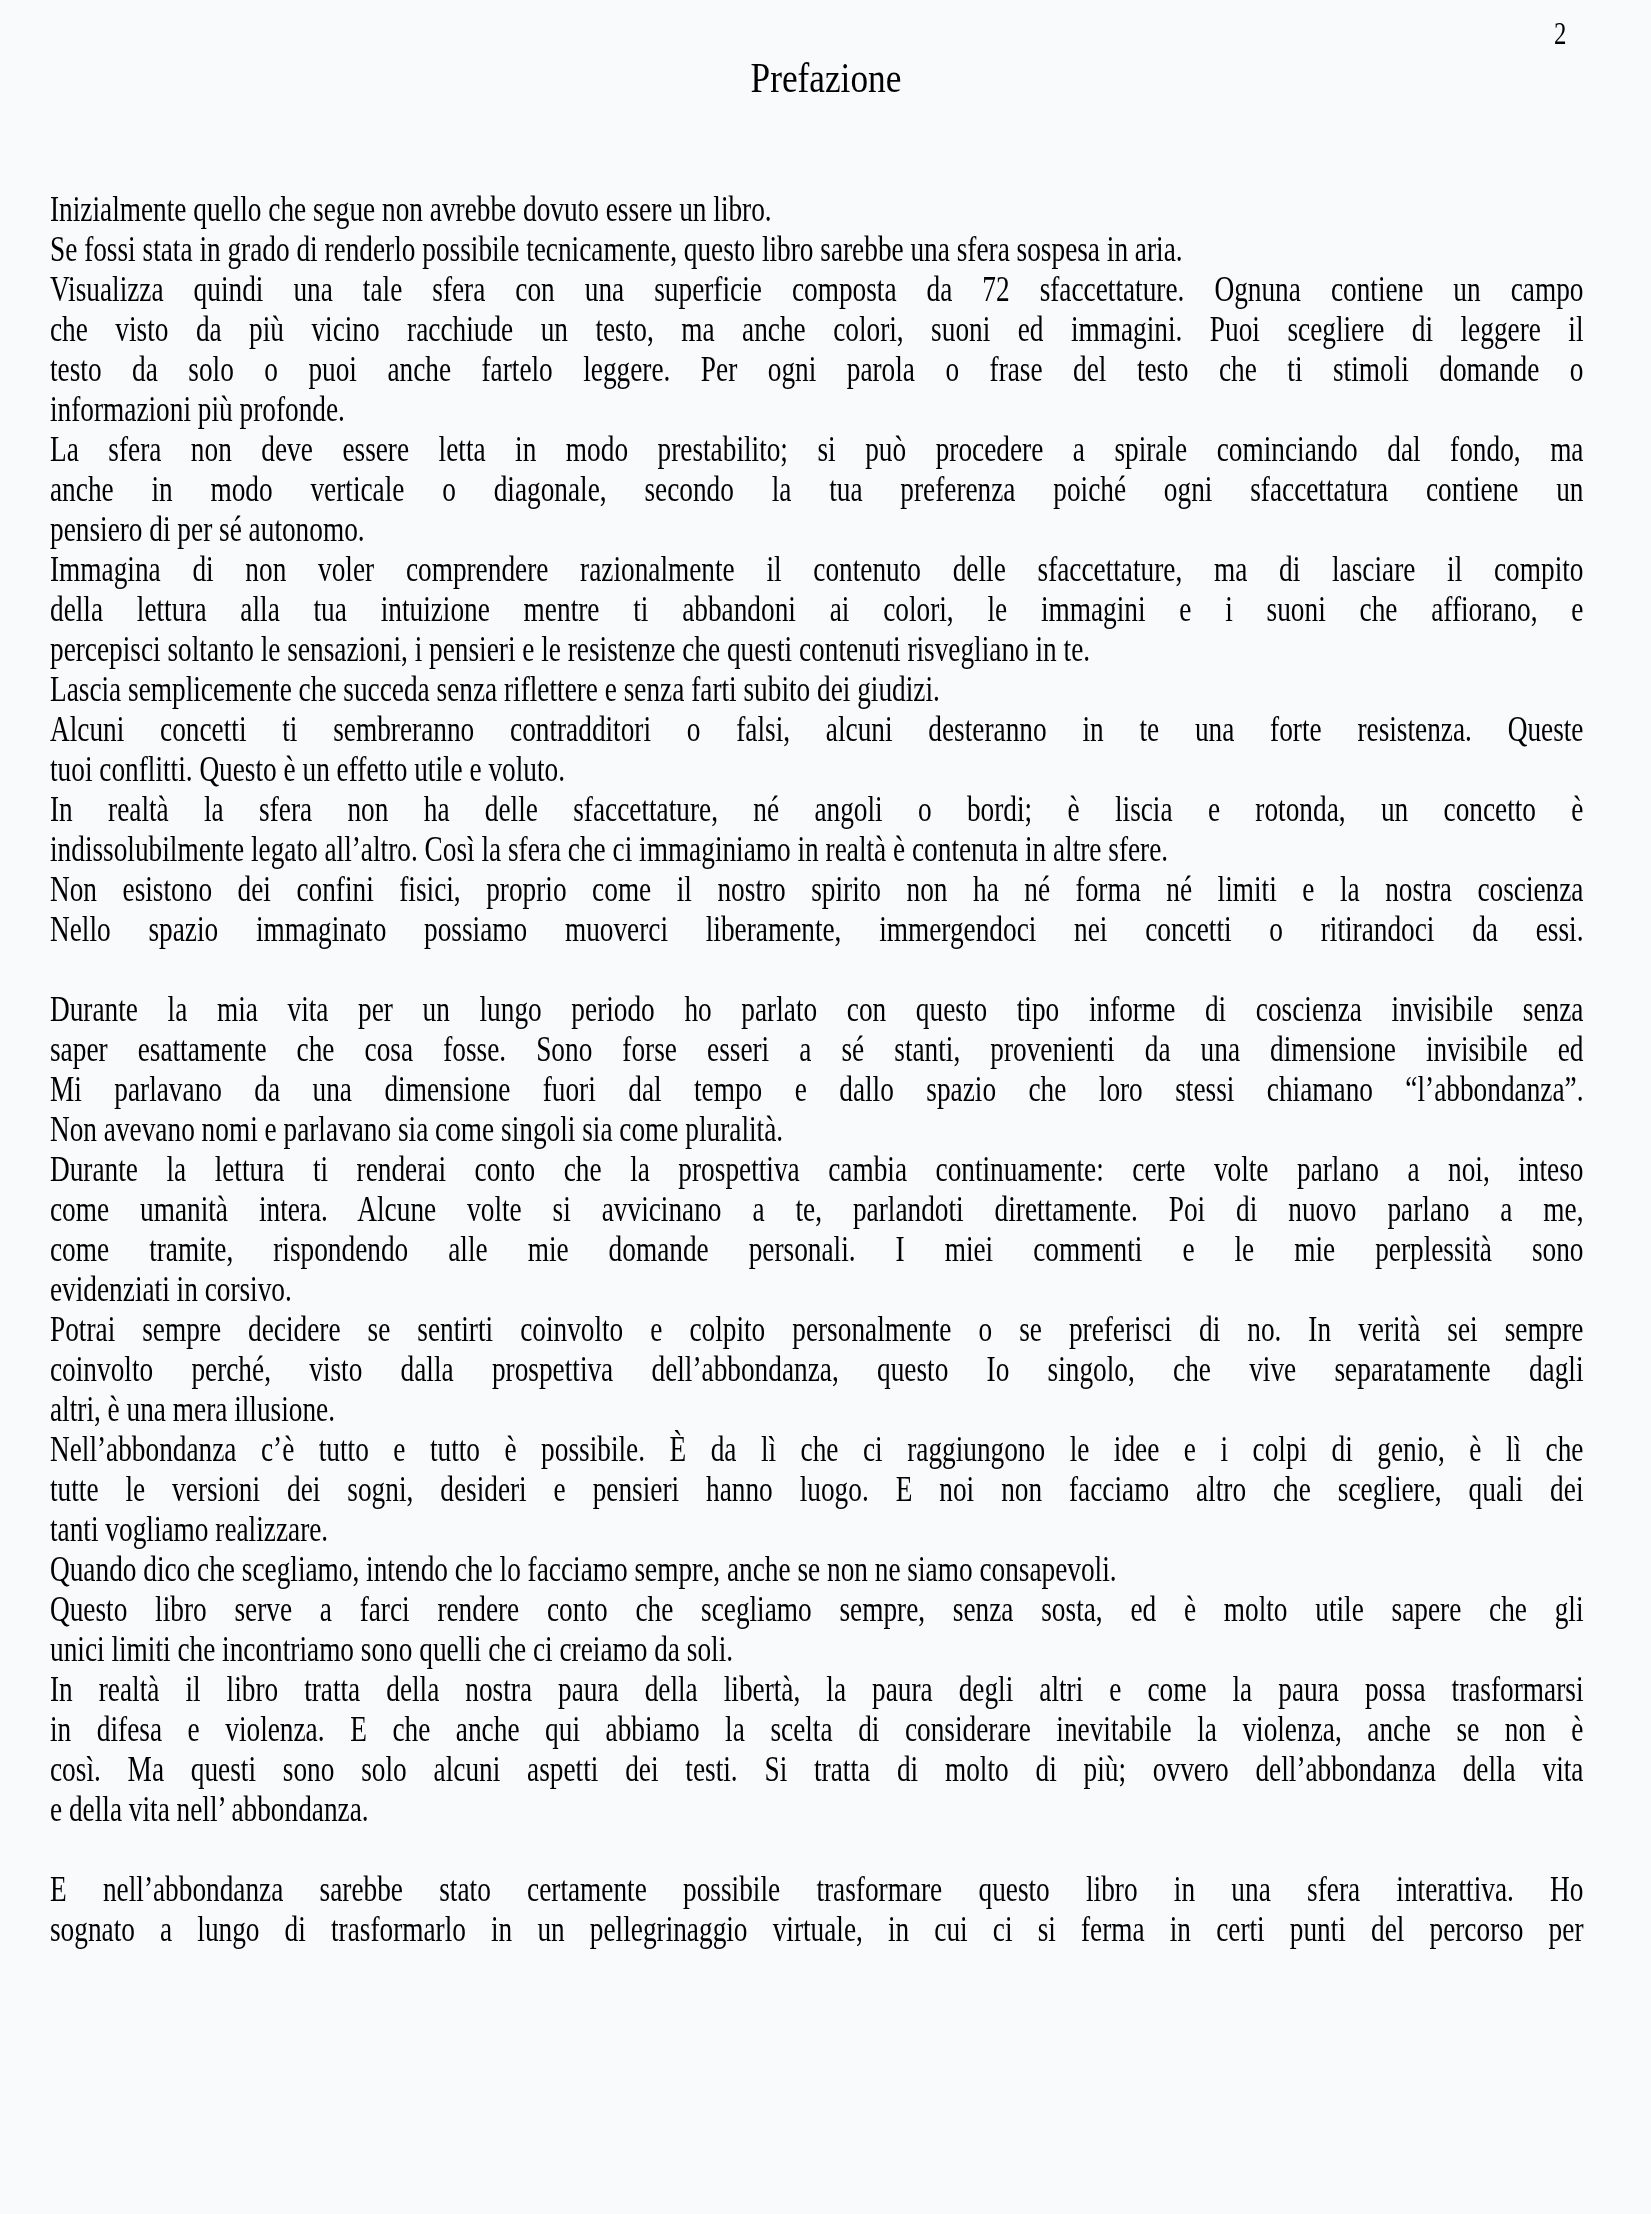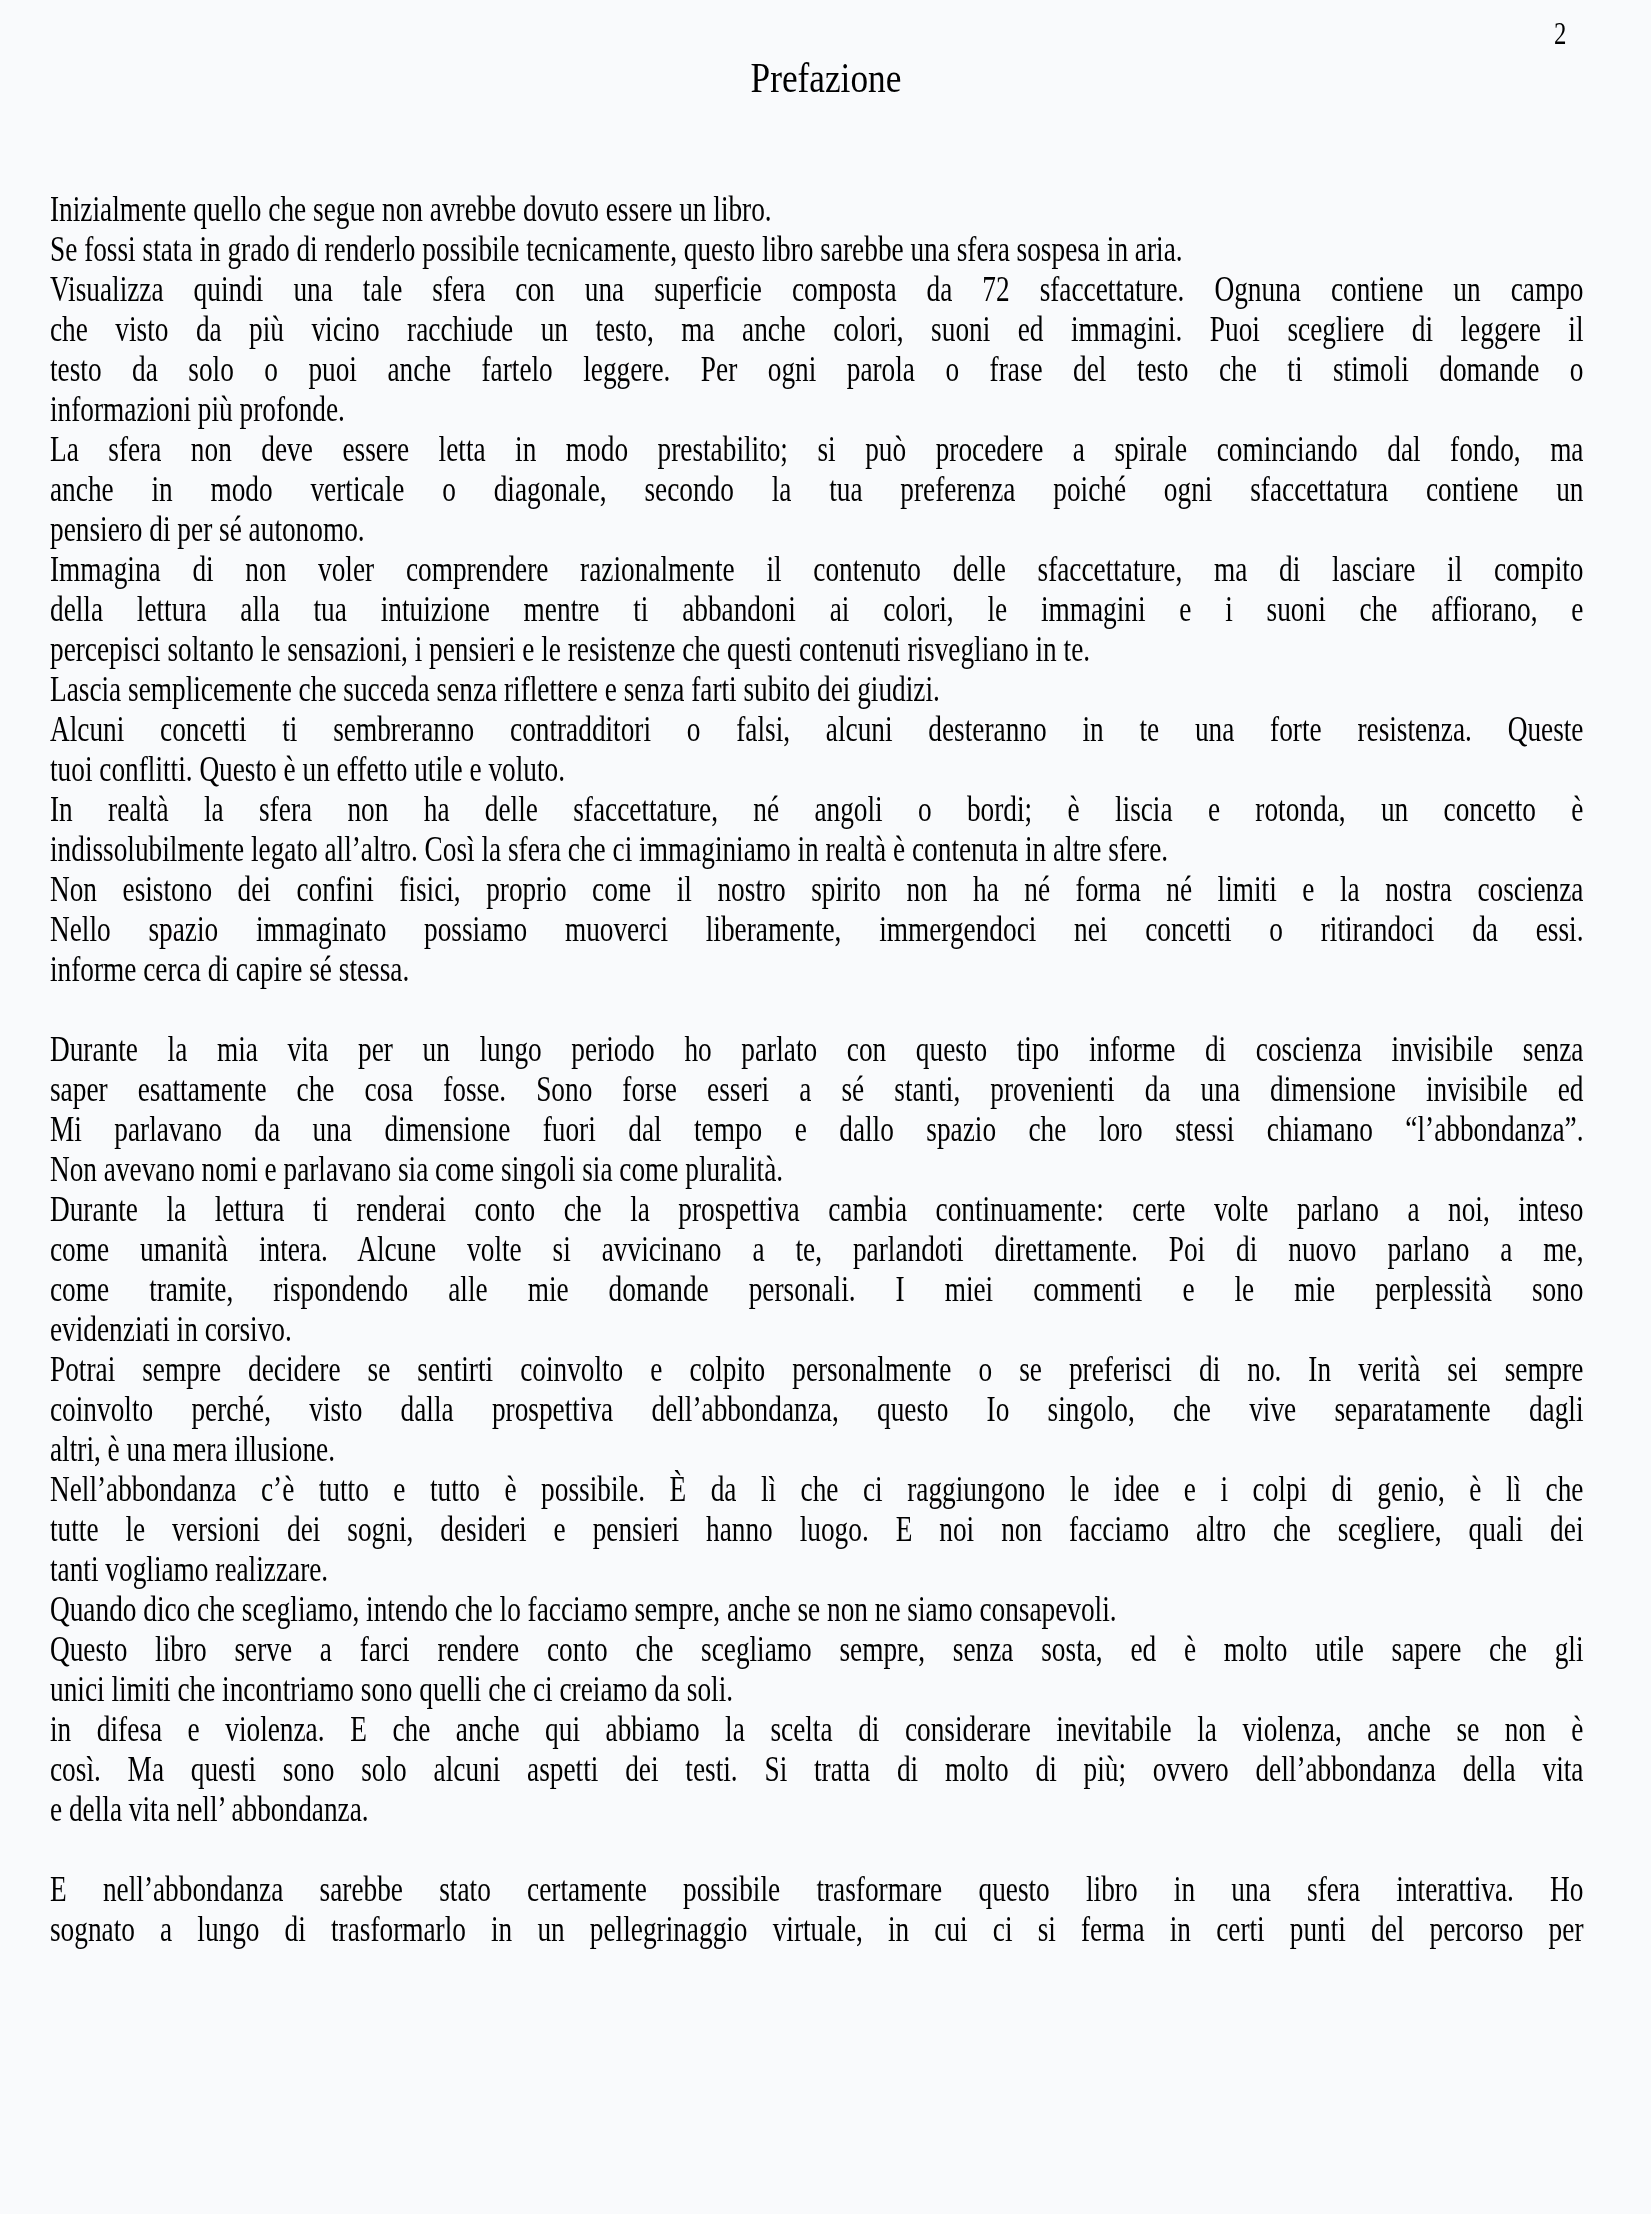--- a/index.html
+++ b/index.html
@@ -112,23 +112,20 @@
     </div>
     <div class="line">
       <span class="line-inner" style="transform: scaleX(0.78); width: 1966px; white-space: nowrap;">indissolubilmente legato all’altro. Così la sfera che ci immaginiamo in realtà è contenuta in altre sfere.</span>
     </div>
     <div class="line justify">
       <span class="line-inner" style="transform: scaleX(0.78); width: 1966px;">Non esistono dei confini fisici, proprio come il nostro spirito non ha né forma né limiti e la nostra coscienza</span>
     </div>
     <div class="line justify">
       <span class="line-inner" style="transform: scaleX(0.78); width: 1966px;">Nello spazio immaginato possiamo muoverci liberamente, immergendoci nei concetti o ritirandoci da essi.</span>
     </div>
-    <div class="line">
-      <span class="line-inner" style="transform: scaleX(0.78); width: 1966px; white-space: nowrap;">informe cerca di capire sé stessa.</span>
-    </div>
     <div class="line blank"></div>
     <div class="line justify">
       <span class="line-inner" style="transform: scaleX(0.78); width: 1966px;">Durante la mia vita per un lungo periodo ho parlato con questo tipo informe di coscienza invisibile senza</span>
     </div>
     <div class="line justify">
       <span class="line-inner" style="transform: scaleX(0.78); width: 1966px;">saper esattamente che cosa fosse. Sono forse esseri a sé stanti, provenienti da una dimensione invisibile ed</span>
     </div>
     <div class="line justify">
       <span class="line-inner" style="transform: scaleX(0.78); width: 1966px;">Mi parlavano da una dimensione fuori dal tempo e dallo spazio che loro stessi chiamano “l’abbondanza”.</span>
     </div>
@@ -168,20 +165,23 @@
     <div class="line">
       <span class="line-inner" style="transform: scaleX(0.78); width: 1966px; white-space: nowrap;">Quando dico che scegliamo, intendo che lo facciamo sempre, anche se non ne siamo consapevoli.</span>
     </div>
     <div class="line justify">
       <span class="line-inner" style="transform: scaleX(0.78); width: 1966px;">Questo libro serve a farci rendere conto che scegliamo sempre, senza sosta, ed è molto utile sapere che gli</span>
     </div>
     <div class="line">
       <span class="line-inner" style="transform: scaleX(0.78); width: 1966px; white-space: nowrap;">unici limiti che incontriamo sono quelli che ci creiamo da soli.</span>
     </div>
     <div class="line justify">
+      <span class="line-inner" style="transform: scaleX(0.78); width: 1966px;">In realtà il libro tratta della nostra paura della libertà, la paura degli altri e come la paura possa trasformarsi</span>
+    </div>
+    <div class="line justify">
       <span class="line-inner" style="transform: scaleX(0.78); width: 1966px;">in difesa e violenza. E che anche qui abbiamo la scelta di considerare inevitabile la violenza, anche se non è</span>
     </div>
     <div class="line justify">
       <span class="line-inner" style="transform: scaleX(0.78); width: 1966px;">così. Ma questi sono solo alcuni aspetti dei testi. Si tratta di molto di più; ovvero dell’abbondanza della vita</span>
     </div>
     <div class="line">
       <span class="line-inner" style="transform: scaleX(0.78); width: 1966px; white-space: nowrap;">e della vita nell’ abbondanza.</span>
     </div>
     <div class="line blank"></div>
     <div class="line justify">

